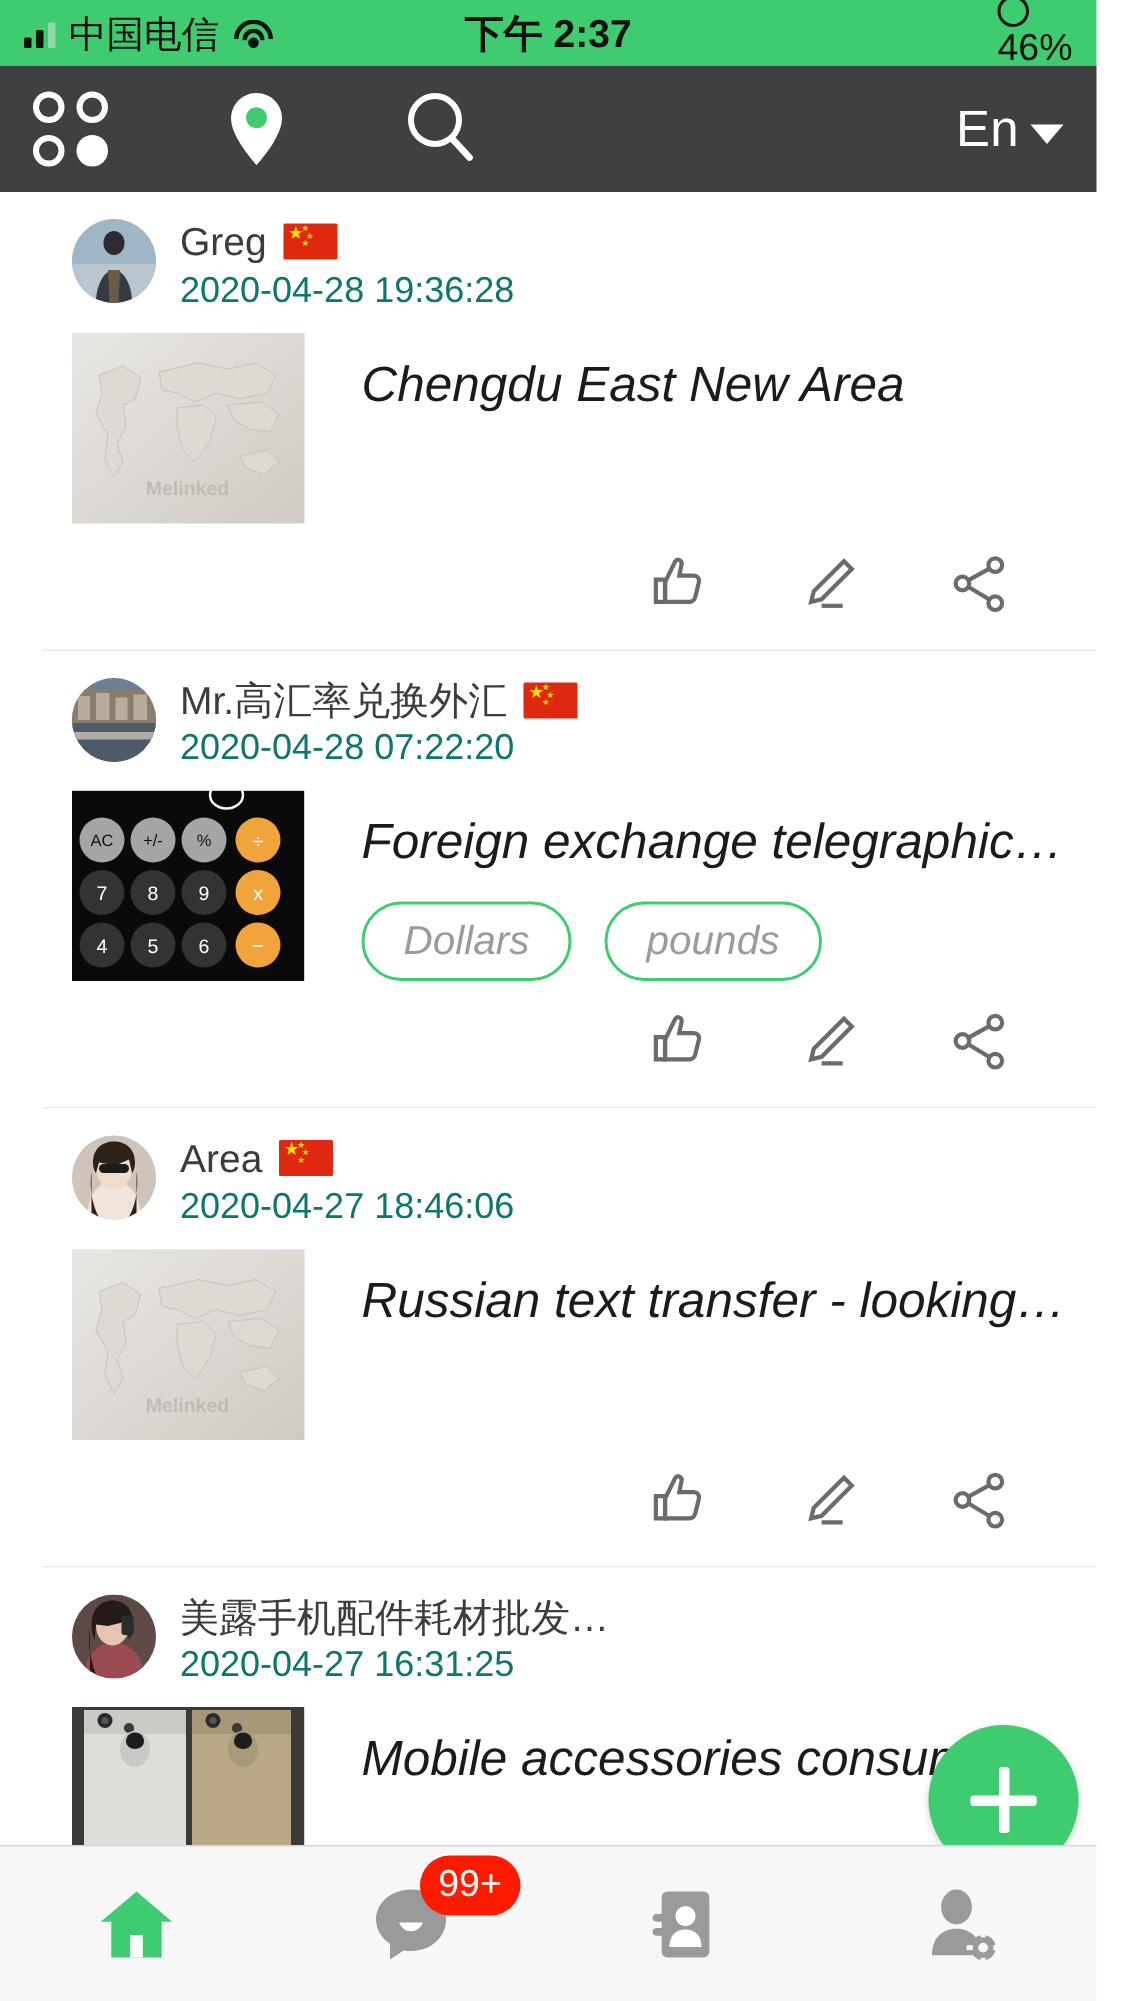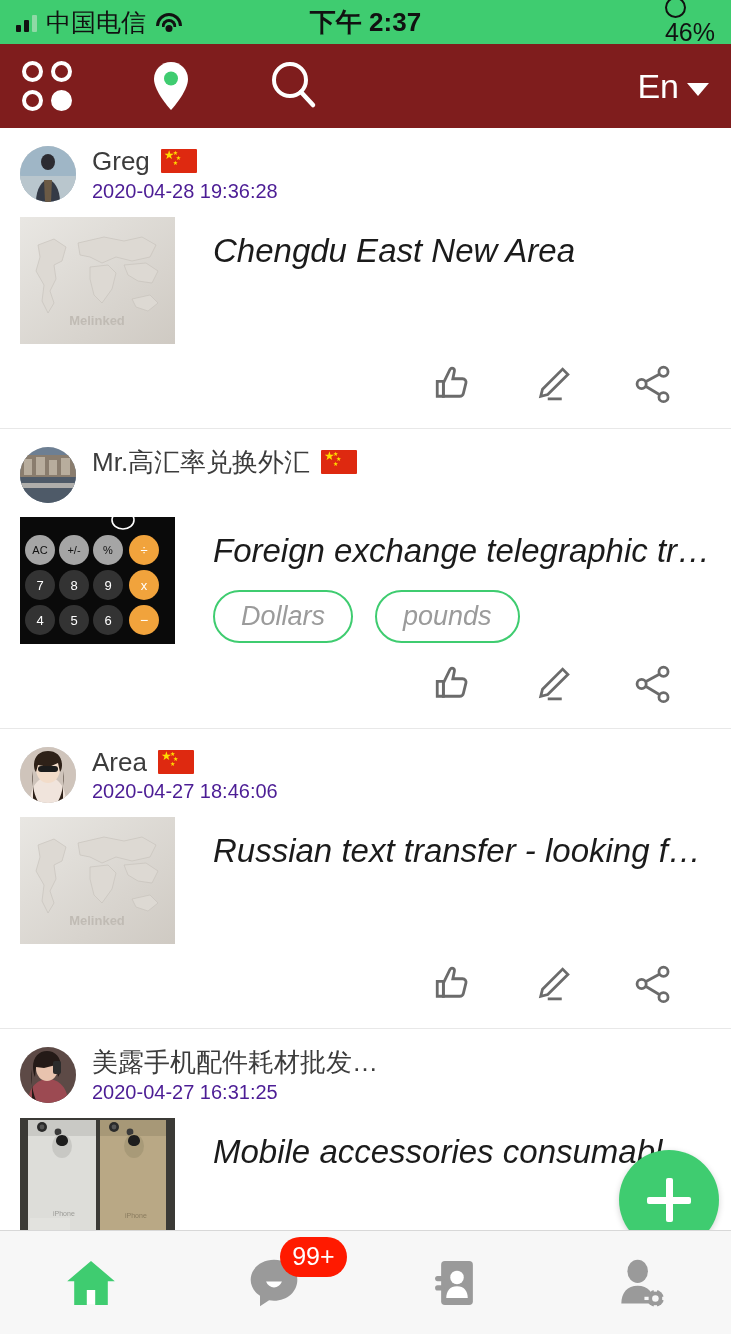--- a/index.html
+++ b/index.html
@@ -45,21 +45,21 @@
   .alarm::after { right:-2px; transform:rotate(35deg); }
   .batt-pct { font-size:25px; color:#111; font-weight:500; }
   .battery { width:44px; height:22px; border:2.5px solid #111; border-radius:5px;
     position:relative; padding:2px; }
   .battery::after { content:""; position:absolute; right:-6px; top:7px;
     width:3px; height:8px; background:#111; border-radius:0 2px 2px 0; }
   .battery i { display:block; height:100%; width:46%; background:#111; border-radius:2px; }
 
   
   .header {
-    height:84px; background:#7f1d1d; display:flex; align-items:center;
+    height:84px; background:#404040; display:flex; align-items:center;
     padding:0 22px; position:relative;
   }
   .hdr-icon { display:flex; align-items:center; justify-content:center;
     cursor:pointer; }
   .grid-icon { width:56px; height:54px; position:relative; margin-right:68px; }
   .grid-icon b { position:absolute; width:21px; height:21px; border-radius:50%;
     border:4px solid #fff; }
   .grid-icon b:nth-child(1){ left:0; top:2px; }
   .grid-icon b:nth-child(2){ left:29px; top:2px; }
   .grid-icon b:nth-child(3){ left:0; top:31px; }
@@ -69,35 +69,35 @@
   .lang { margin-left:auto; display:flex; align-items:center; gap:8px;
     cursor:pointer; }
   .lang-label { color:#fff; font-size:34px; }
   .caret { width:0; height:0; border-left:11px solid transparent;
     border-right:11px solid transparent; border-top:13px solid #fff; margin-top:6px; }
 
   
   .feed { position:absolute; top:128px; bottom:104px; left:0; right:0;
     background:#fff; overflow:hidden; }
   .post { padding:18px 20px 0 20px; border-bottom:1px solid #e8e8e8;
-    position:relative; background:#fff; }
+    position:relative; background:#fff;margin-left:28px; }
   .post-head { display:flex; align-items:flex-start; }
   .avatar { width:56px; height:56px; border-radius:50%; flex:none;
     overflow:hidden; position:relative; background:#cfcfcf; }
   .avatar svg { display:block; width:100%; height:100%; }
   .head-txt { margin-left:16px; padding-top:1px; }
   .name-row { display:flex; align-items:center; gap:11px; }
   .uname { font-size:26px; color:#3c3c3c; line-height:1.1; white-space:nowrap; }
   .flag { width:36px; height:24px; background:#de2910; position:relative;
     flex:none; border-radius:1px; }
   .flag .s1 { position:absolute; color:#ffde00; font-size:12px; left:3px; top:0px; line-height:1; }
   .flag .s2 { position:absolute; color:#ffde00; font-size:6px; left:12px; top:1px; line-height:1; }
   .flag .s3 { position:absolute; color:#ffde00; font-size:6px; left:15px; top:6px; line-height:1; }
   .flag .s4 { position:absolute; color:#ffde00; font-size:6px; left:12px; top:11px; line-height:1; }
-  .ts { font-size:20px; color:#4c1d95; margin-top:4px; letter-spacing:0px; }
+  .ts { font-size:24px; color:#0f766e; margin-top:4px; letter-spacing:0px; }
 
   .post-body { display:flex; margin-top:14px; }
   .thumb { width:155px; height:127px; flex:none; overflow:hidden;
     background:#dedbd6; position:relative; }
   .thumb svg { display:block; width:100%; height:100%; }
   .post-main { flex:1; padding-left:38px; padding-top:14px; min-width:0;font-style:italic; }
   .ptitle { font-size:33px; color:#1b1b1b; white-space:nowrap;
     overflow:hidden; text-overflow:ellipsis; line-height:1.2; }
   .tags { display:flex; gap:22px; margin-top:20px; }
   .tag { border:2px solid #3FCC70; border-radius:30px; padding:9px 26px;
@@ -279,20 +279,21 @@
         <span class="head-txt">
           <span class="name-row">
             <span class="uname">Mr.高汇率兑换外汇</span>
             <span class="flag">
                 <i class="s1">★</i>
                 <i class="s2">★</i>
                 <i class="s3">★</i>
                 <i class="s4">★</i>
               </span>
           </span>
+          <span class="ts" style="display:block">2020-04-28 07:22:20</span>
         </span>
       </div>
       <div class="post-body">
         <span class="thumb">
           <svg viewBox="0 0 155 127" preserveAspectRatio="none">
             <rect width="155" height="127" fill="#0a0a0a"></rect>
             <ellipse cx="103" cy="3" rx="11" ry="9" fill="none" stroke="#fff" stroke-width="1.6"></ellipse>
             <g font-family="Liberation Sans, sans-serif" font-size="11" text-anchor="middle">
               <circle cx="20" cy="33" r="15" fill="#a5a5a5"></circle>
                 <text x="20" y="37" fill="#111">AC</text>

